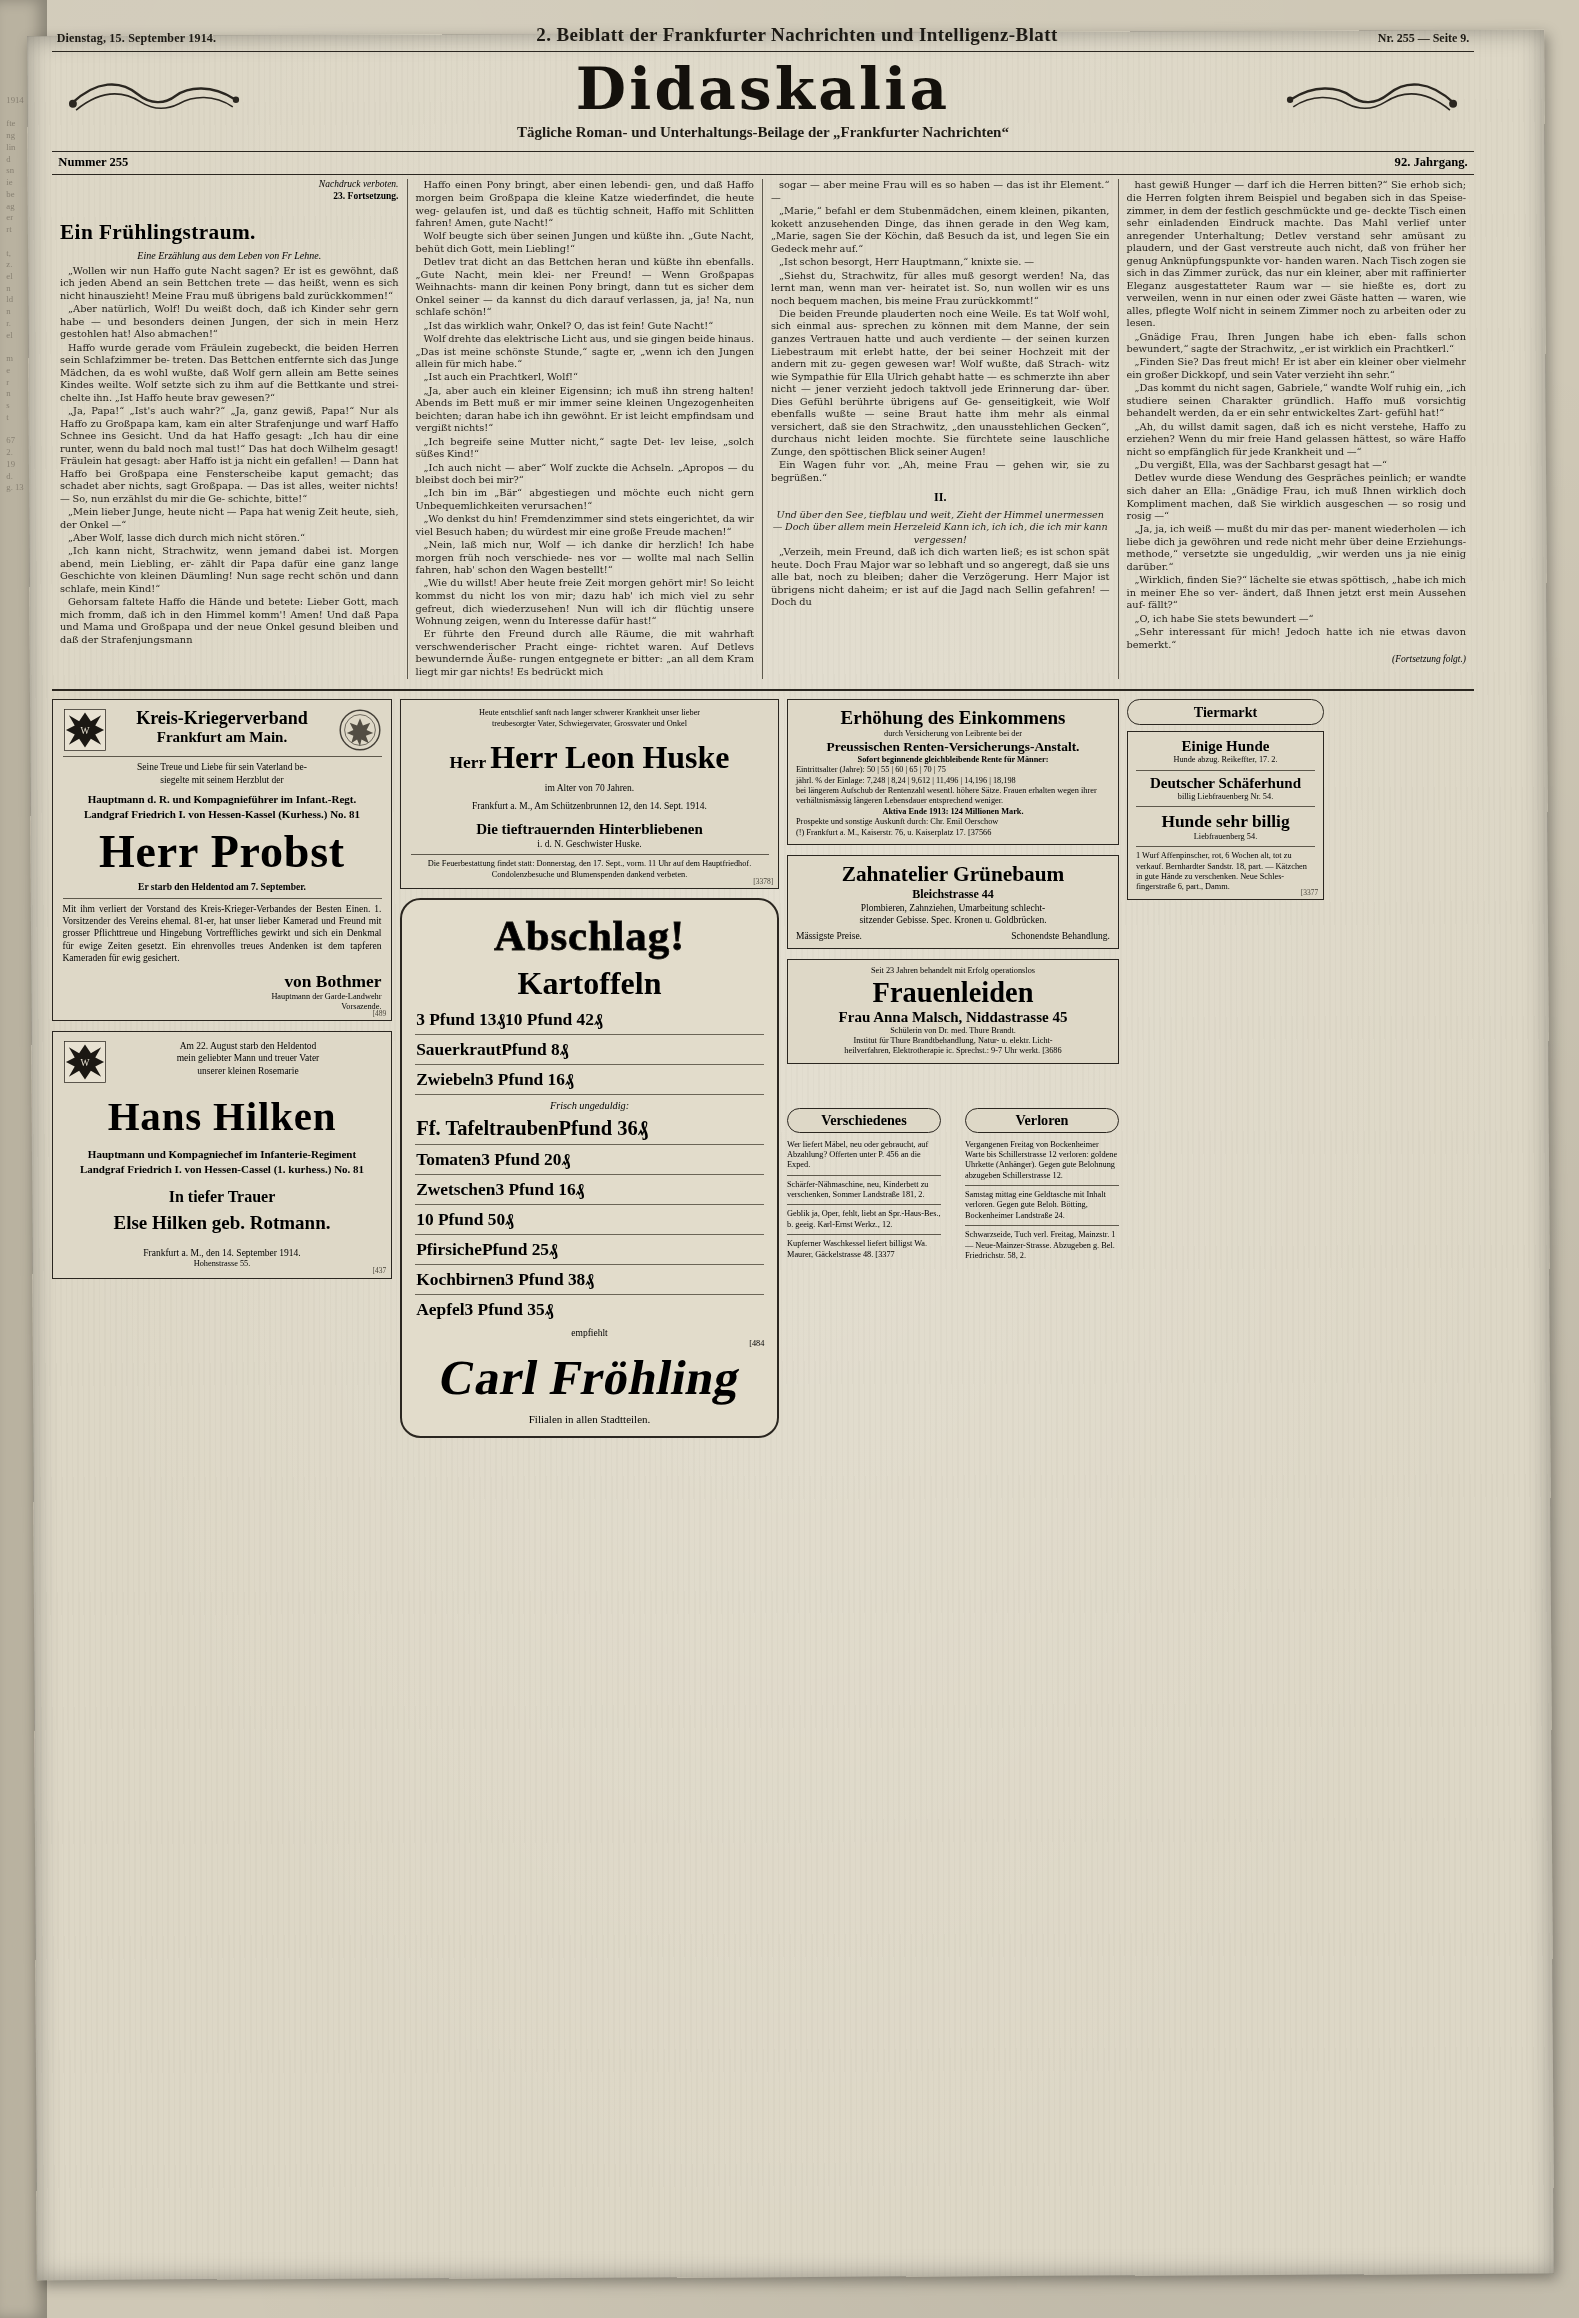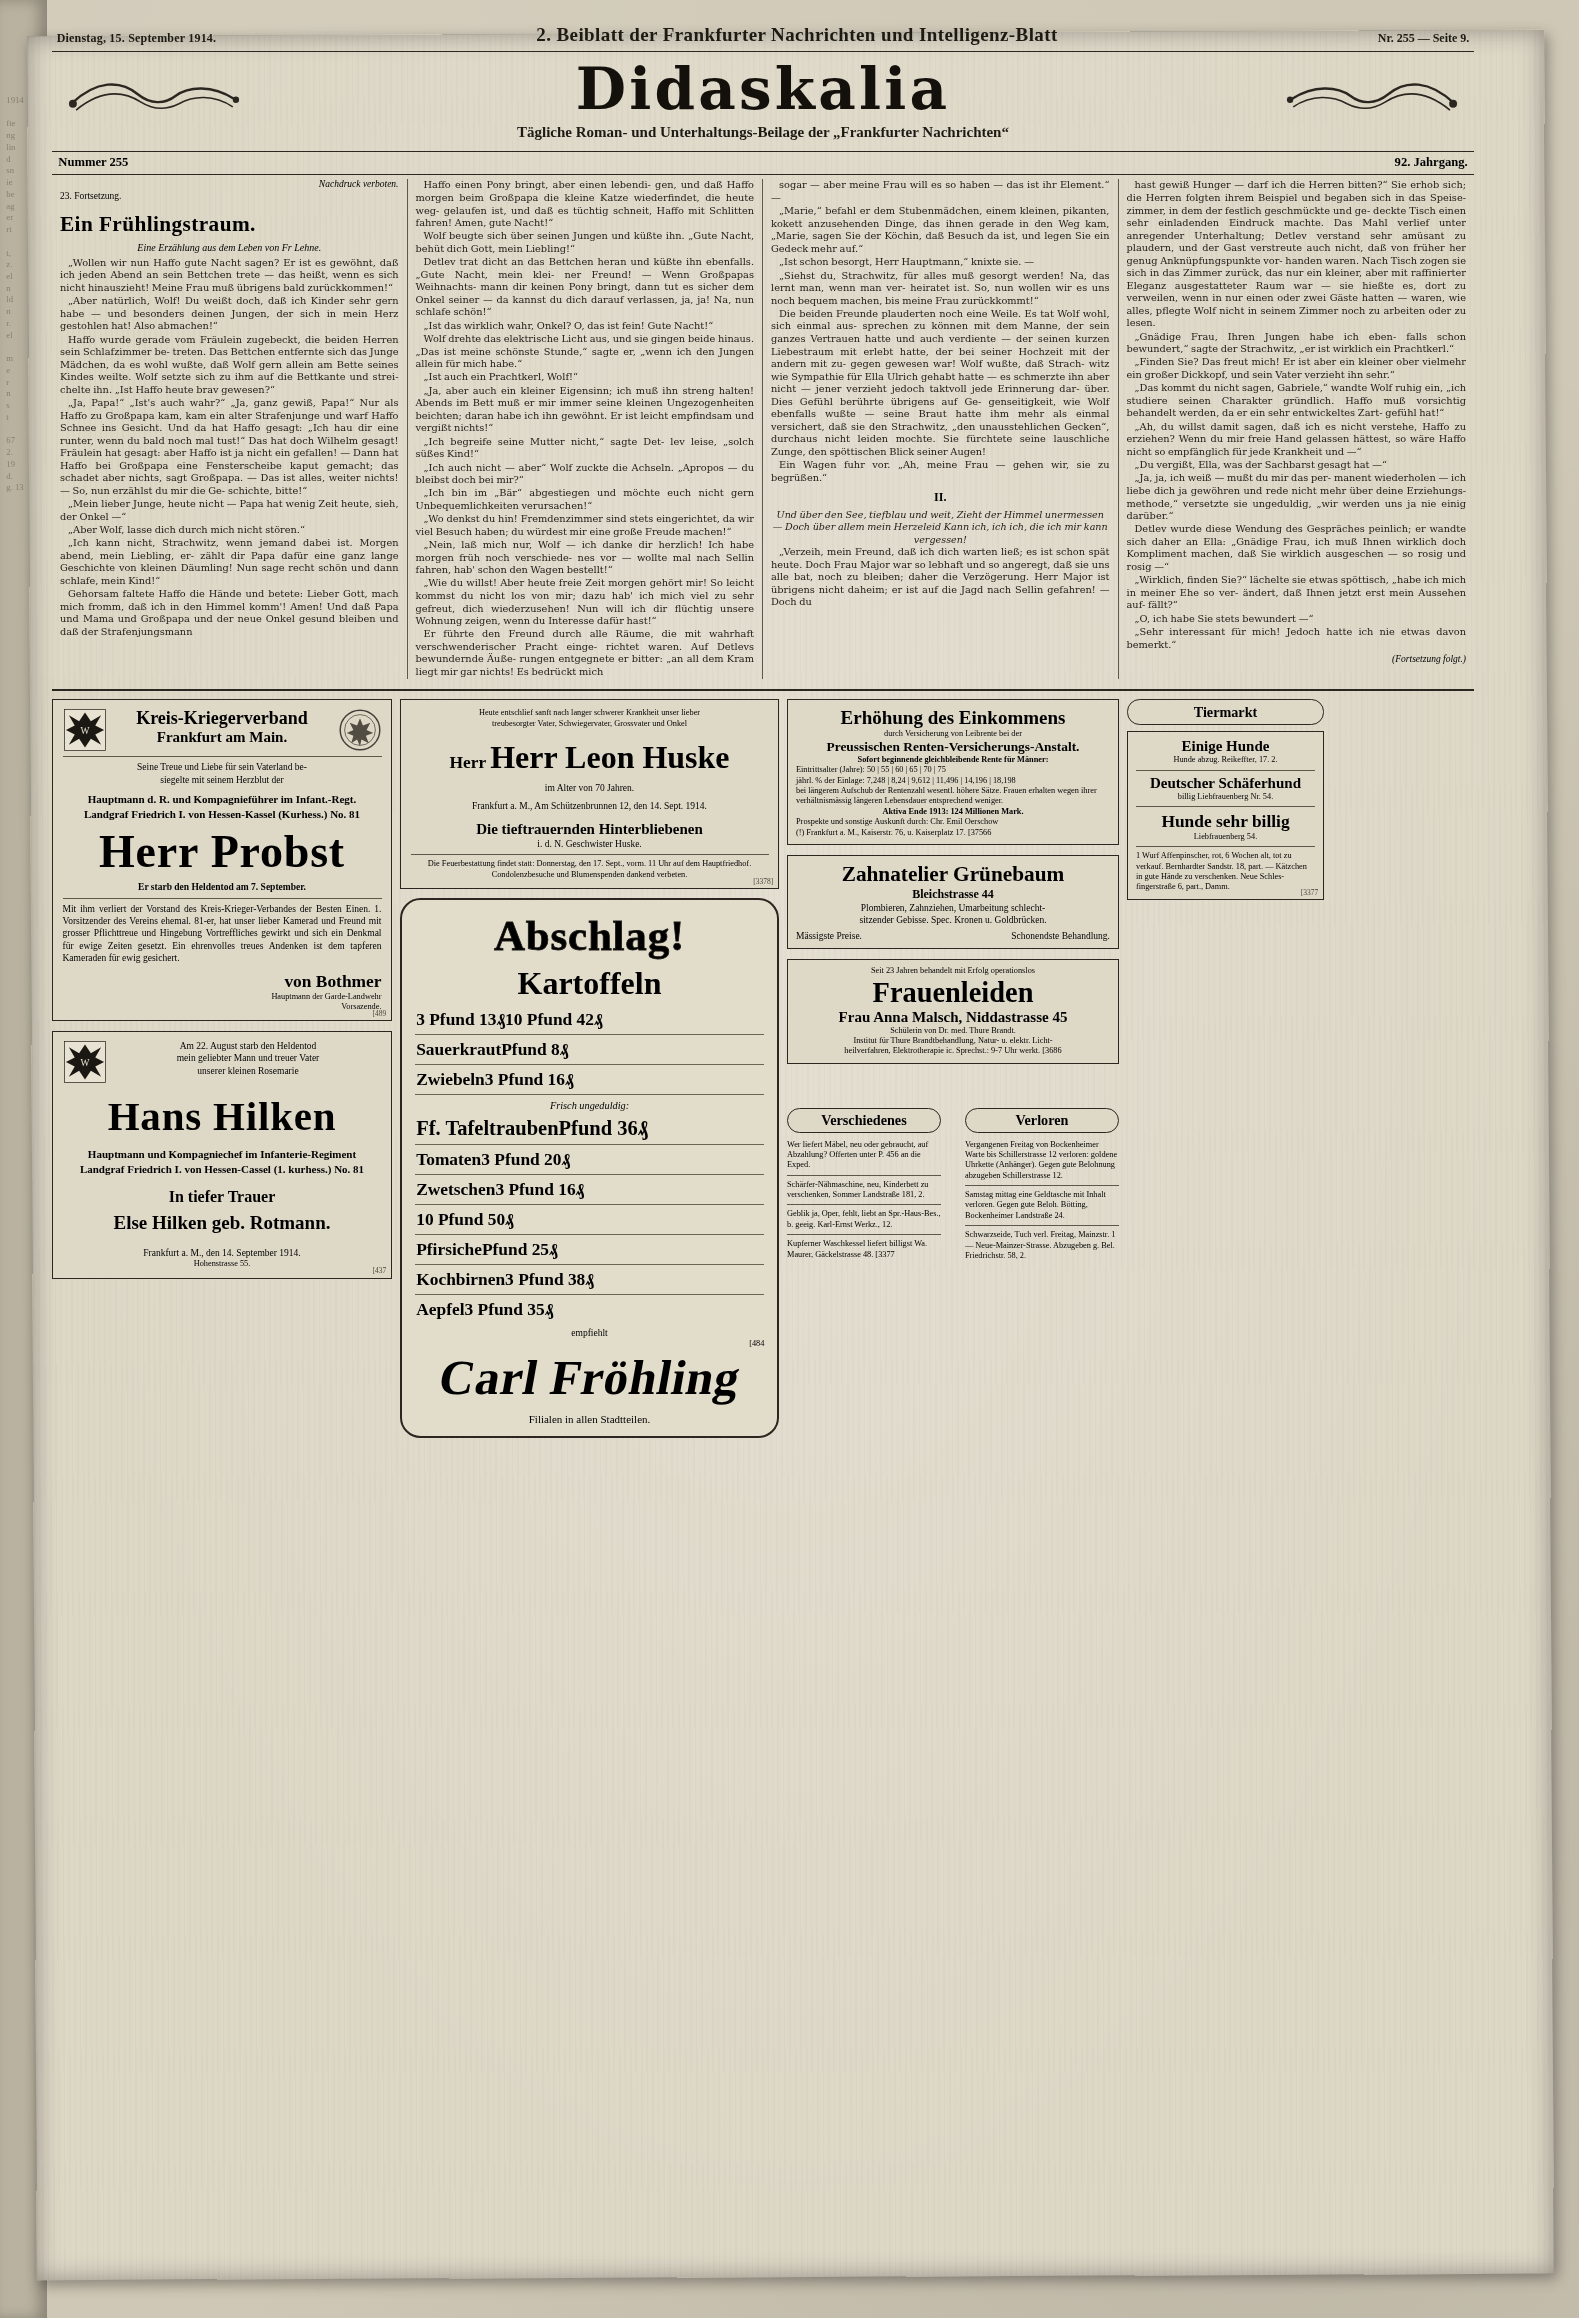--- a/index.html
+++ b/index.html
@@ -67,21 +67,21 @@
     margin:0 0 0.8px 0;font-size:9.8px;line-height:1.28;text-align:justify;
     color:#23201a;text-indent:8px;font-family:"DejaVu Serif",serif;
     word-spacing:-0.4px;
   }
   .col .hdr-small{font-size:9.5px;text-align:right;font-style:italic;margin-bottom:1.6px;}
   .col .artitle{font-size:21.3px;font-weight:bold;text-align:left;margin:1.6px 0 4.7px 0;letter-spacing:0.4px;}
   .col .lead{font-size:10px;text-align:center;font-style:italic;margin-bottom:4px;text-indent:0;}
   .col .sect{font-size:12px;text-align:center;font-weight:bold;margin:6.3px 0 3.2px;text-indent:0;}
   .col .verse{font-size:9.6px;text-align:center;font-style:italic;line-height:1.3;text-indent:0;margin:0;}
   .col .end{font-size:9.5px;text-align:right;font-style:italic;margin-top:3.2px;text-indent:0;}
-  .col .cont{font-size:9.5px;margin-bottom:11px;text-indent:0;}
+  .col .cont{font-size:9.5px;text-align:right;margin-bottom:19px;text-indent:0;font-weight:bold;}
 
   
   .ads{display:flex;margin-top:8px;}
   .adcolA{width:340px;}
   .adcolB{width:379px;margin-left:8px;}
   .adcolC{width:363px;margin-left:8px;}
   .adcolD{width:316px;margin-left:8px;}
   .box{border:1.6px solid #2a2620;background:#ded8c7;margin-bottom:9.5px;padding:8px 9.5px;box-sizing:border-box;position:relative;}
   .center{text-align:center;}
   .b{font-weight:bold;}
@@ -213,22 +213,22 @@
         <p>„Verzeih, mein Freund, daß ich dich warten ließ; es ist schon spät heute. Doch Frau Major war so lebhaft und so angeregt, daß sie uns alle bat, noch zu bleiben; daher die Verzögerung. Herr Major ist übrigens nicht daheim; er ist auf die Jagd nach Sellin gefahren! — Doch du</p>
       </div>
 
       <div class="col">
         <p>hast gewiß Hunger — darf ich die Herren bitten?“ Sie erhob sich; die Herren folgten ihrem Beispiel und begaben sich in das Speise- zimmer, in dem der festlich geschmückte und ge- deckte Tisch einen sehr einladenden Eindruck machte. Das Mahl verlief unter anregender Unterhaltung; Detlev verstand sehr amüsant zu plaudern, und der Gast verstreute auch nicht, daß von früher her genug Anknüpfungspunkte vor- handen waren. Nach Tisch zogen sie sich in das Zimmer zurück, das nur ein kleiner, aber mit raffinierter Eleganz ausgestatteter Raum war — sie hießte es, dort zu verweilen, wenn in nur einen oder zwei Gäste hatten — waren, wie alles, pflegte Wolf nicht in seinem Zimmer noch zu arbeiten oder zu lesen.</p>
         <p>„Gnädige Frau, Ihren Jungen habe ich eben- falls schon bewundert,“ sagte der Strachwitz, „er ist wirklich ein Prachtkerl.“</p>
         <p>„Finden Sie? Das freut mich! Er ist aber ein kleiner ober vielmehr ein großer Dickkopf, und sein Vater verzieht ihn sehr.“</p>
         <p>„Das kommt du nicht sagen, Gabriele,“ wandte Wolf ruhig ein, „ich studiere seinen Charakter gründlich. Haffo muß vorsichtig behandelt werden, da er ein sehr entwickeltes Zart- gefühl hat!“</p>
         <p>„Ah, du willst damit sagen, daß ich es nicht verstehe, Haffo zu erziehen? Wenn du mir freie Hand gelassen hättest, so wäre Haffo nicht so empfänglich für jede Krankheit und —“</p>
         <p>„Du vergißt, Ella, was der Sachbarst gesagt hat —“</p>
+        <p>Detlev wurde diese Wendung des Gespräches peinlich; er wandte sich daher an Ella: „Gnädige Frau, ich muß Ihnen wirklich doch Kompliment machen, daß Sie wirklich ausgeschen — so rosig und rosig —“</p>
         <p>„Ja, ja, ich weiß — mußt du mir das per- manent wiederholen — ich liebe dich ja gewöhren und rede nicht mehr über deine Erziehungs- methode,“ versetzte sie ungeduldig, „wir werden uns ja nie einig darüber.“</p>
-        <p>Detlev wurde diese Wendung des Gespräches peinlich; er wandte sich daher an Ella: „Gnädige Frau, ich muß Ihnen wirklich doch Kompliment machen, daß Sie wirklich ausgeschen — so rosig und rosig —“</p>
         <p>„Wirklich, finden Sie?“ lächelte sie etwas spöttisch, „habe ich mich in meiner Ehe so ver- ändert, daß Ihnen jetzt erst mein Aussehen auf- fällt?“</p>
         <p>„O, ich habe Sie stets bewundert —“</p>
         <p>„Sehr interessant für mich! Jedoch hatte ich nie etwas davon bemerkt.“</p>
         <div class="end">(Fortsetzung folgt.)</div>
       </div>
     </div>
 
     <div class="ads">
 
       <div class="adcolA">

